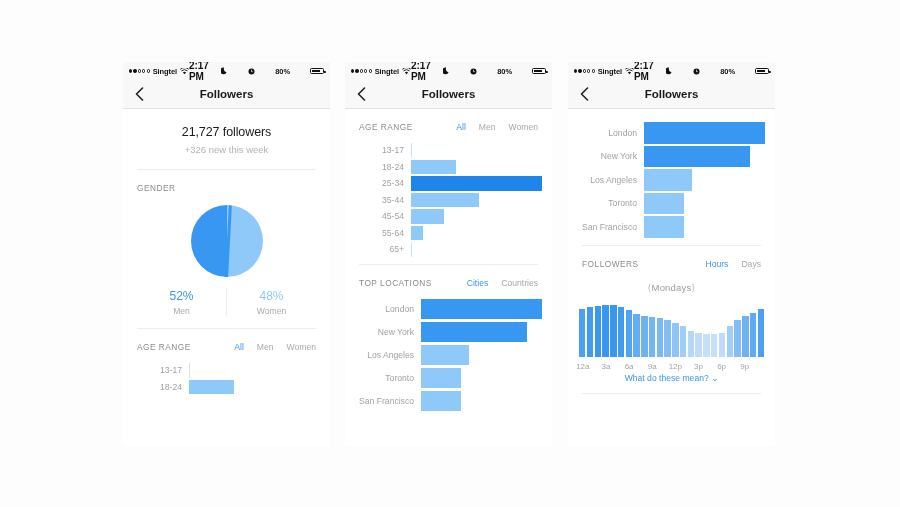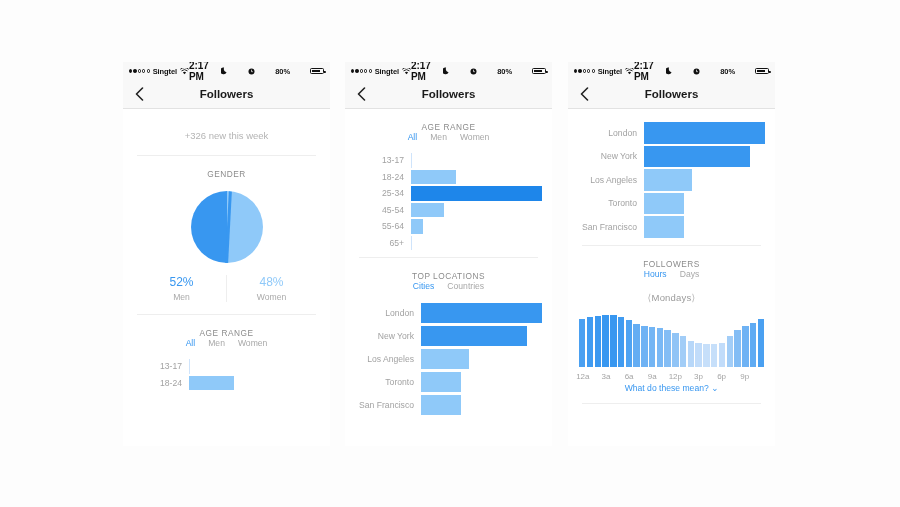--- a/index.html
+++ b/index.html
@@ -85,21 +85,20 @@
   .summary .sub { font-size: 9.5px; color: #b4b4b4; margin-top: 5px; }
 
   .divider { height: 1px; background: #eeeeee; margin: 0 14px; }
 
   .section-head {
     display: flex; align-items: center;
     padding: 13px 14px 0;
     font-size: 8.3px;
     letter-spacing: 0.5px;
     color: #8b8b8b;
-    flex-direction: column;
   }
   .section-head .label { text-transform: uppercase; flex: 1; }
   .segs { display: flex; gap: 13px; font-size: 8.6px; letter-spacing: 0; }
   .seg { color: #a8a8a8; cursor: pointer; }
   .seg.active { color: #3897f0; }
 
   
   .pie-wrap { display: flex; justify-content: center; margin-top: 12px; }
   .pie { width: 72px; height: 72px; border-radius: 50%; overflow: hidden; position: relative; }
   .pie .half-l {
@@ -221,20 +220,21 @@
         <svg width="9" height="14" viewBox="0 0 9 14">
           <path d="M7.5 1 L1.5 7 L7.5 13" stroke="#222" stroke-width="1.6" fill="none" stroke-linecap="round" stroke-linejoin="round"></path>
         </svg>
       </div>
       <div class="nav-title">Followers</div>
     </div>
 
     <div class="content">
 
       <div class="summary">
+        <div class="big">21,727 followers</div>
         <div class="sub">+326 new this week</div>
       </div>
 
       <div class="divider"></div>
 
       <div class="section-head">
         <span class="label">GENDER</span>
       </div>
 
       <div class="pie-wrap">
@@ -348,20 +348,26 @@
           <div class="hbar-row age">
             <div class="hbar-label">18-24</div>
             <div class="hbar-track">
               <div class="hbar" style="width: 34%;"></div>
             </div>
           </div>
           <div class="hbar-row age">
             <div class="hbar-label">25-34</div>
             <div class="hbar-track">
               <div class="hbar darker" style="width: 100%;"></div>
+            </div>
+          </div>
+          <div class="hbar-row age">
+            <div class="hbar-label">35-44</div>
+            <div class="hbar-track">
+              <div class="hbar" style="width: 52%;"></div>
             </div>
           </div>
           <div class="hbar-row age">
             <div class="hbar-label">45-54</div>
             <div class="hbar-track">
               <div class="hbar" style="width: 25%;"></div>
             </div>
           </div>
           <div class="hbar-row age">
             <div class="hbar-label">55-64</div>

